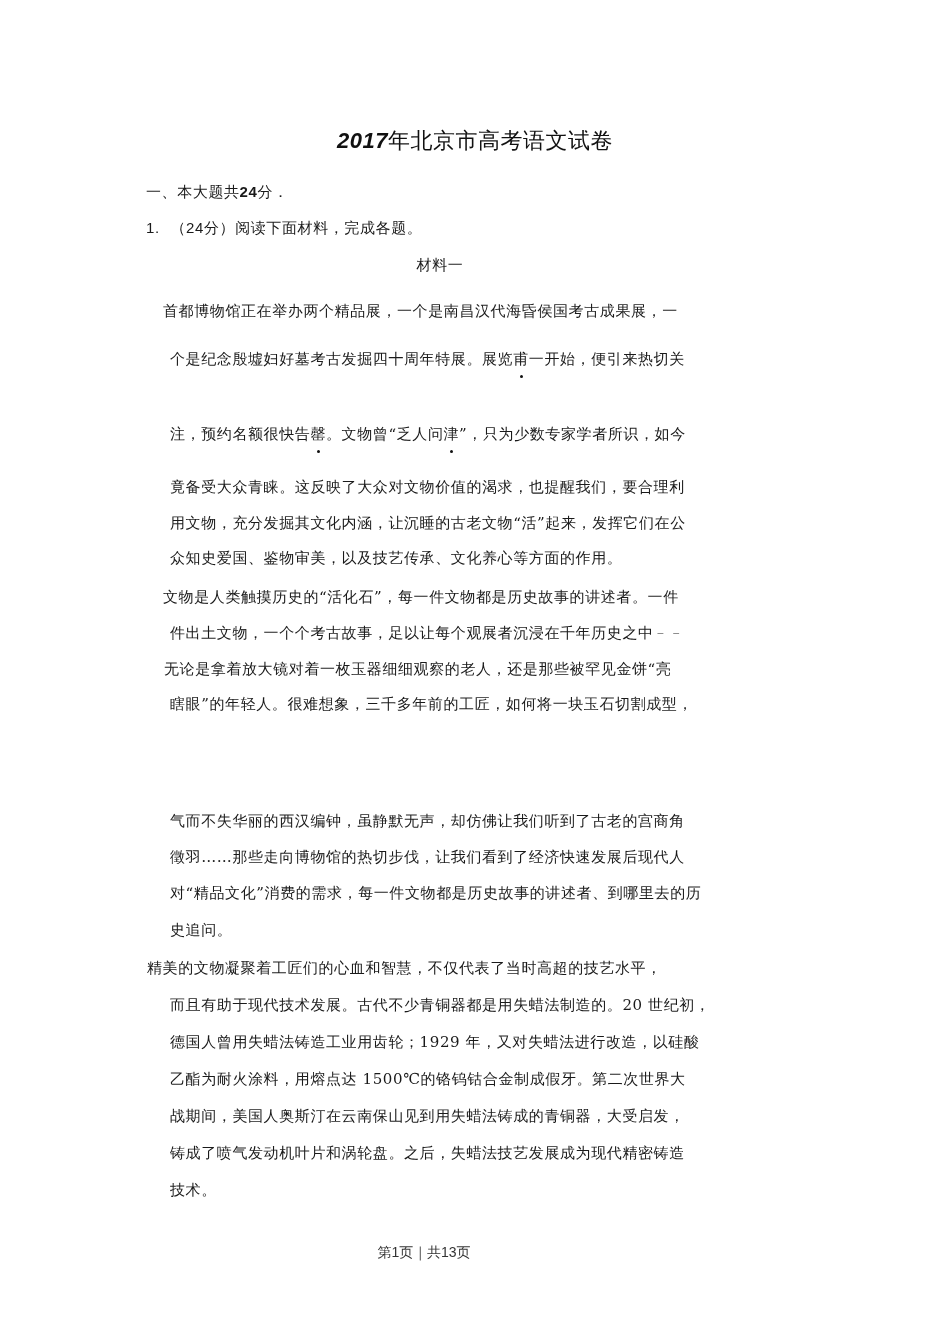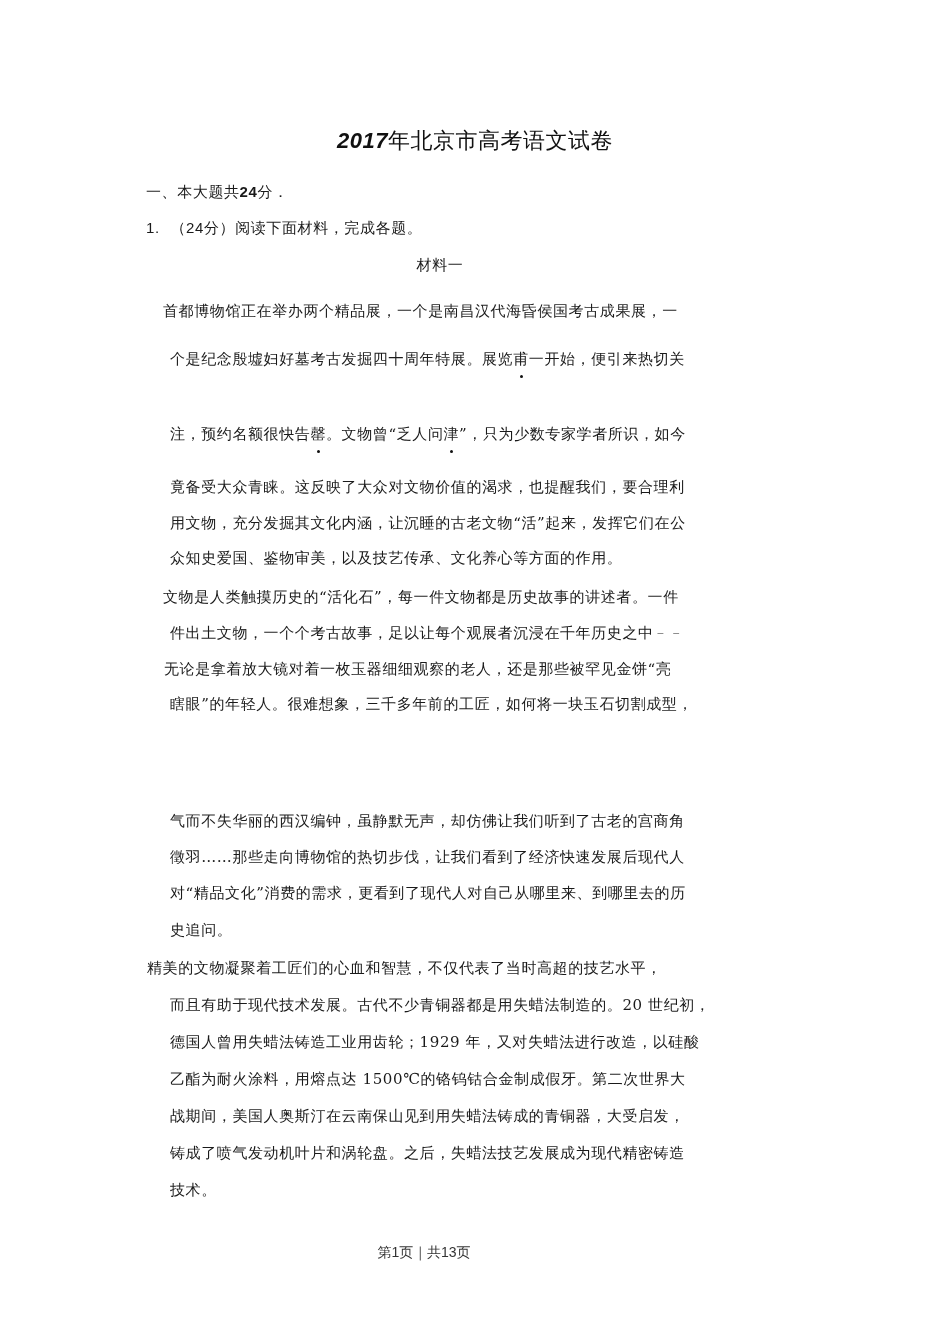--- a/index.html
+++ b/index.html
@@ -48,21 +48,21 @@
   <div class="line" style="left:170px; top:478px;">竟备受大众青睐。这反映了大众对文物价值的渴求，也提醒我们，要合理利</div>
   <div class="line" style="left:170px; top:514px;">用文物，充分发掘其文化内涵，让沉睡的古老文物“活”起来，发挥它们在公</div>
   <div class="line" style="left:170px; top:549px;">众知史爱国、鉴物审美，以及技艺传承、文化养心等方面的作用。</div>
 
   <div class="line" style="left:163px; top:588px;">文物是人类触摸历史的“活化石”，每一件文物都是历史故事的讲述者。一件</div>
   <div class="line" style="left:170px; top:624px;">件出土文物，一个个考古故事，足以让每个观展者沉浸在千年历史之中﹣﹣</div>
   <div class="line" style="left:164px; top:660px;">无论是拿着放大镜对着一枚玉器细细观察的老人，还是那些被罕见金饼“亮</div>
   <div class="line" style="left:170px; top:695px;">瞎眼”的年轻人。很难想象，三千多年前的工匠，如何将一块玉石切割成型，</div>
   <div class="line" style="left:170px; top:812px;">气而不失华丽的西汉编钟，虽静默无声，却仿佛让我们听到了古老的宫商角</div>
   <div class="line" style="left:170px; top:848px;">徵羽……那些走向博物馆的热切步伐，让我们看到了经济快速发展后现代人</div>
-  <div class="line" style="left:170px; top:884px;">对“精品文化”消费的需求，更看到了现代人对自己从哪里来、到哪里去的历</div>
+  <div class="line" style="left:170px; top:884px;">对“精品文化”消费的需求，每一件文物都是历史故事的讲述者、到哪里去的历</div>
   <div class="line" style="left:170px; top:921px;">史追问。</div>
 
   <div class="line" style="left:147px; top:959px;">精美的文物凝聚着工匠们的心血和智慧，不仅代表了当时高超的技艺水平，</div>
   <div class="line" style="left:170px; top:996px;">而且有助于现代技术发展。古代不少青铜器都是用失蜡法制造的。20 世纪初，</div>
   <div class="line" style="left:170px; top:1033px;">德国人曾用失蜡法铸造工业用齿轮；1929 年，又对失蜡法进行改造，以硅酸</div>
   <div class="line" style="left:170px; top:1070px;">乙酯为耐火涂料，用熔点达 1500℃的铬钨钴合金制成假牙。第二次世界大</div>
   <div class="line" style="left:170px; top:1144px;">铸成了喷气发动机叶片和涡轮盘。之后，失蜡法技艺发展成为现代精密铸造</div>
   <div class="line" style="left:170px; top:1107px;">战期间，美国人奥斯汀在云南保山见到用失蜡法铸成的青铜器，大受启发，</div>
   <div class="line" style="left:170px; top:1181px;">技术。</div>
 

